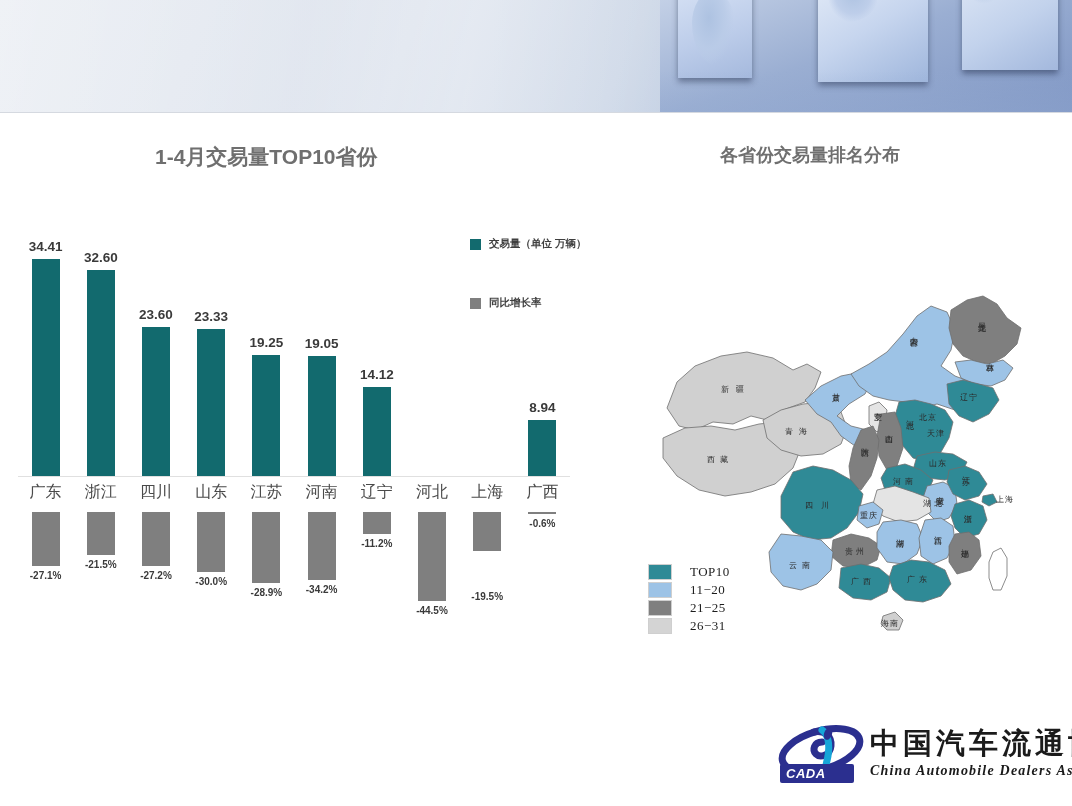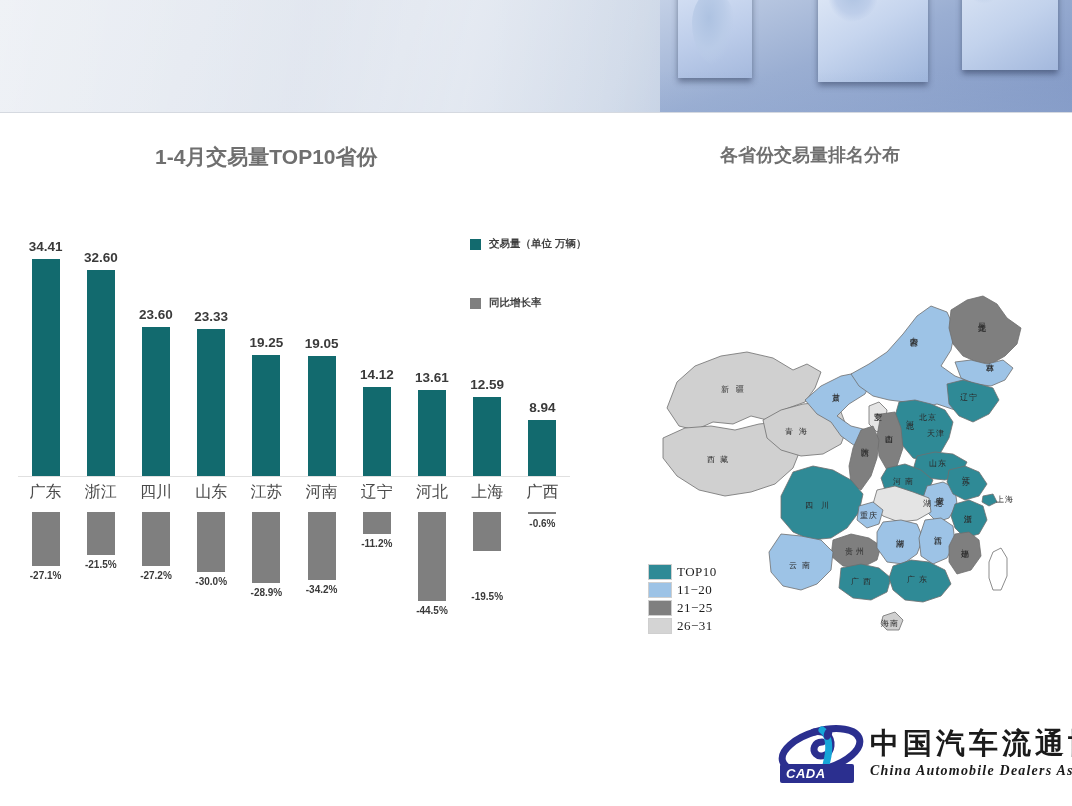--- a/index.html
+++ b/index.html
@@ -97,21 +97,21 @@
   }
   #map-wrap{position:absolute;left:655px;top:290px;width:410px;height:370px;}
   #map-svg{position:absolute;left:0;top:0;}
   .prov-lbl{
     position:absolute;font-size:8px;color:#2b2b2b;white-space:nowrap;
     line-height:1;letter-spacing:1px;
   }
   .prov-lbl.vert{writing-mode:vertical-rl;letter-spacing:1px;}
 
   #map-legend{position:absolute;left:648px;top:564px;}
-  #map-legend .row{display:flex;align-items:center;margin-bottom:2px;}
+  #map-legend .row{display:flex;align-items:center;margin-bottom:2px;gap:13px;}
   #map-legend .swatch{width:22px;height:14px;margin-right:5px;flex:none;border:1px solid #cfcfcf;}
   #map-legend .lbl{font-family:"Liberation Serif","DejaVu Serif",serif;
                    font-size:13px;color:#1c1c1c;white-space:nowrap;letter-spacing:.5px;}
 
   
   #logo{position:absolute;left:778px;top:722px;width:290px;height:66px;}
   #logo .mark{position:absolute;left:0;top:2px;width:86px;height:62px;}
   #logo .cn{
     position:absolute;left:92px;top:2px;
     font-family:"Liberation Serif","DejaVu Serif",serif;
@@ -239,35 +239,27 @@
         <div class="pos-bar" title="14.12" style="height: 89px; background: rgb(18, 106, 110);"></div>
         <div class="pos-val" style="bottom: 94px;">14.12</div>
       </div>
       <div class="cat-lbl">辽宁</div>
       <div class="neg-wrap">
         <div class="neg-bar" title="-11.2%" style="height: 22px; background: rgb(127, 127, 127);"></div>
         <div class="neg-val" style="top: 26px;">-11.2%</div>
       </div>
     </div>
     <div class="col" style="left: 386.4px;">
-      <div class="pos-wrap">
-        <div class="pos-bar" title="13.61" style="height: 86px; background: rgb(18, 106, 110);"></div>
-        <div class="pos-val" style="bottom: 91px;">13.61</div>
-      </div>
       <div class="cat-lbl">河北</div>
       <div class="neg-wrap">
         <div class="neg-bar" title="-44.5%" style="height: 89px; background: rgb(127, 127, 127);"></div>
         <div class="neg-val" style="top: 93px;">-44.5%</div>
       </div>
     </div>
     <div class="col" style="left: 441.6px;">
-      <div class="pos-wrap">
-        <div class="pos-bar" title="12.59" style="height: 79px; background: rgb(18, 106, 110);"></div>
-        <div class="pos-val" style="bottom: 84px;">12.59</div>
-      </div>
       <div class="cat-lbl">上海</div>
       <div class="neg-wrap">
         <div class="neg-bar" title="-19.5%" style="height: 39px; background: rgb(127, 127, 127);"></div>
         <div class="neg-val" style="top: 43px; margin-top: 36px;">-19.5%</div>
       </div>
     </div>
     <div class="col" style="left: 496.8px;">
       <div class="pos-wrap">
         <div class="pos-bar" title="8.94" style="height: 56px; background: rgb(18, 106, 110);"></div>
         <div class="pos-val" style="bottom: 61px;">8.94</div>

